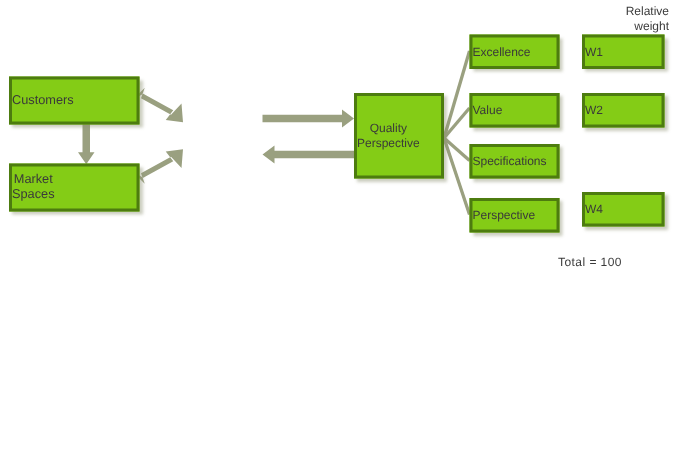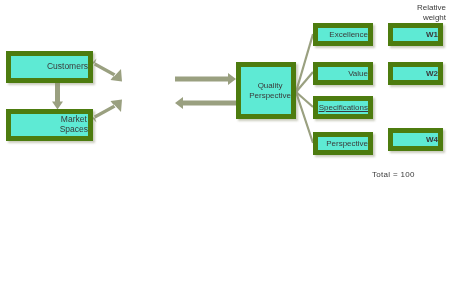--- a/index.html
+++ b/index.html
@@ -32,26 +32,26 @@
     top: 0;
     width: 450px;
     height: 307px;
     z-index: 1;
   }
 
   .node-box {
     position: absolute;
     z-index: 2;
     box-sizing: border-box;
-    background: #5eead4;
-    border: 5px solid #4d7c0f;
+    background: #84cc16;
+    border: 2px solid #4d7c0f;
     box-shadow: 2px 2px 2px rgba(140,144,112,0.45);
     display: flex;
     align-items: center;
-    justify-content: flex-end;
+    justify-content: flex-start;
     text-align: center;
     line-height: 1.15;
     color: #3a3a3a;
   }
 
   .node-label {
     display: block;
     white-space: pre-line;
   }
 
@@ -76,30 +76,29 @@
 
   
   .dim-box {
     left: 313px;
     width: 60px;
     height: 23px;
     font-size: 8px;
   }
   #box-dim-0 { top: 23px; }
   #box-dim-1 { top: 62px; }
-  #box-dim-2 { top: 96px; text-decoration: underline; }
+  #box-dim-2 { top: 96px; }
   #box-dim-3 { top: 132px; }
 
   
   .weight-box {
     left: 388px;
     width: 55px;
     height: 23px;
     font-size: 8px;
-    font-weight: bold;
   }
   #box-weight-0 { top: 23px; }
   #box-weight-1 { top: 62px; }
   #box-weight-2 { top: 96px; }
   #box-weight-3 { top: 128px; }
 
   #weights-header {
     position: absolute;
     z-index: 2;
     left: 386px;

